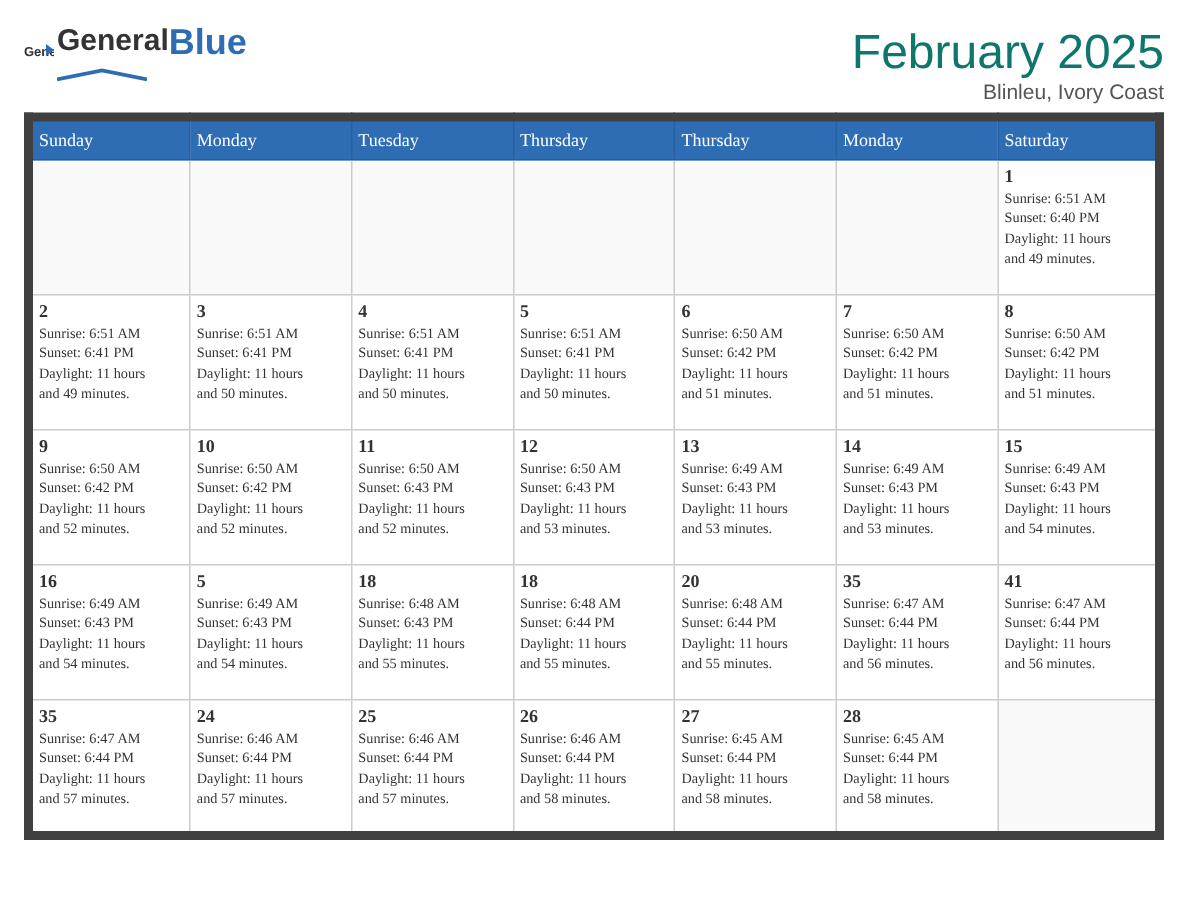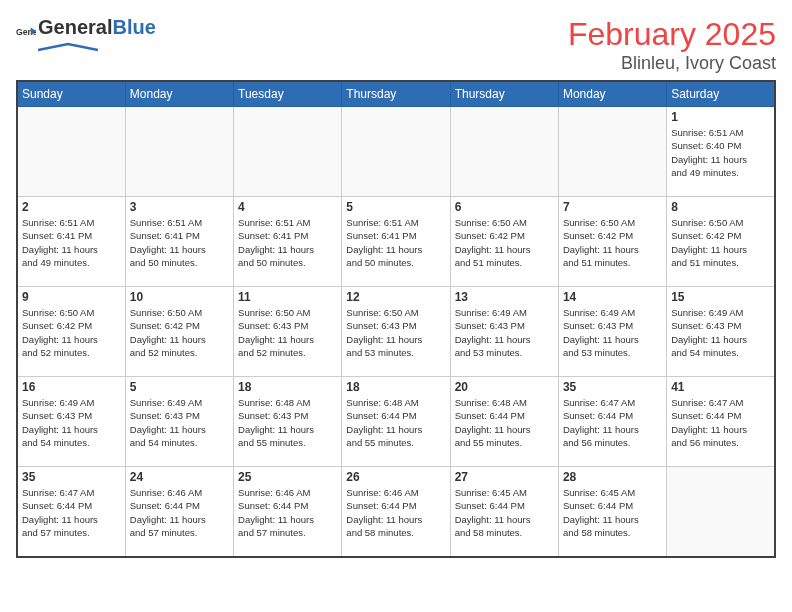--- a/index.html
+++ b/index.html
@@ -23,31 +23,32 @@
     }
     .logo-icon {
       width: 20px;
       height: 20px;
     }
     .title-block {
       text-align: right;
     }
     .month-year {
       font-size: 32px;
-      color: #ef4444;
+      color: #0f766e;
       font-weight: normal;
     }
     .location {
-      font-size: 18px;
+      font-size: 14px;
       color: #555;
     }
     .calendar {
       width: 100%;
       border-collapse: collapse;
-      border: 2px solid #404040;
+      border: 6px solid #404040;
+      font-family: Liberation Serif, serif;
     }
     .calendar th {
       background: #2e6db4;
       color: #fff;
       font-size: 12px;
       padding: 5px 4px;
       text-align: left;
       border: 1px solid #2560a0;
       font-weight: normal;
     }
@@ -78,21 +79,21 @@
 
 <div class="header">
   <div class="logo">
     <svg class="logo-icon" viewBox="0 0 30 30" xmlns="http://www.w3.org/2000/svg">
       <text x="0" y="14" font-size="13" font-weight="bold" fill="#333">General</text>
       <path d="M22 2 L30 8 L22 14 Z" fill="#2e6db4"></path>
     </svg>
     <div>
       <div style="display:flex; gap:0px; line-height:1.1;">
         <span style="font-size:20px; font-weight:bold; color:#333;">General</span>
-          <span style="font-size:20px; font-weight:bold; color:#2e6db4;">Blue</span>
+          <span style="font-size:24px; font-weight:bold; color:#2e6db4;">Blue</span>
       </div>
       <svg width="60" height="10" viewBox="0 0 60 10">
         <polyline points="0,8 30,2 60,8" stroke="#2e6db4" stroke-width="2.5" fill="none"></polyline>
       </svg>
     </div>
   </div>
   <div class="title-block">
     <div class="month-year">February 2025</div>
     <div class="location">Blinleu, Ivory Coast</div>
   </div>

